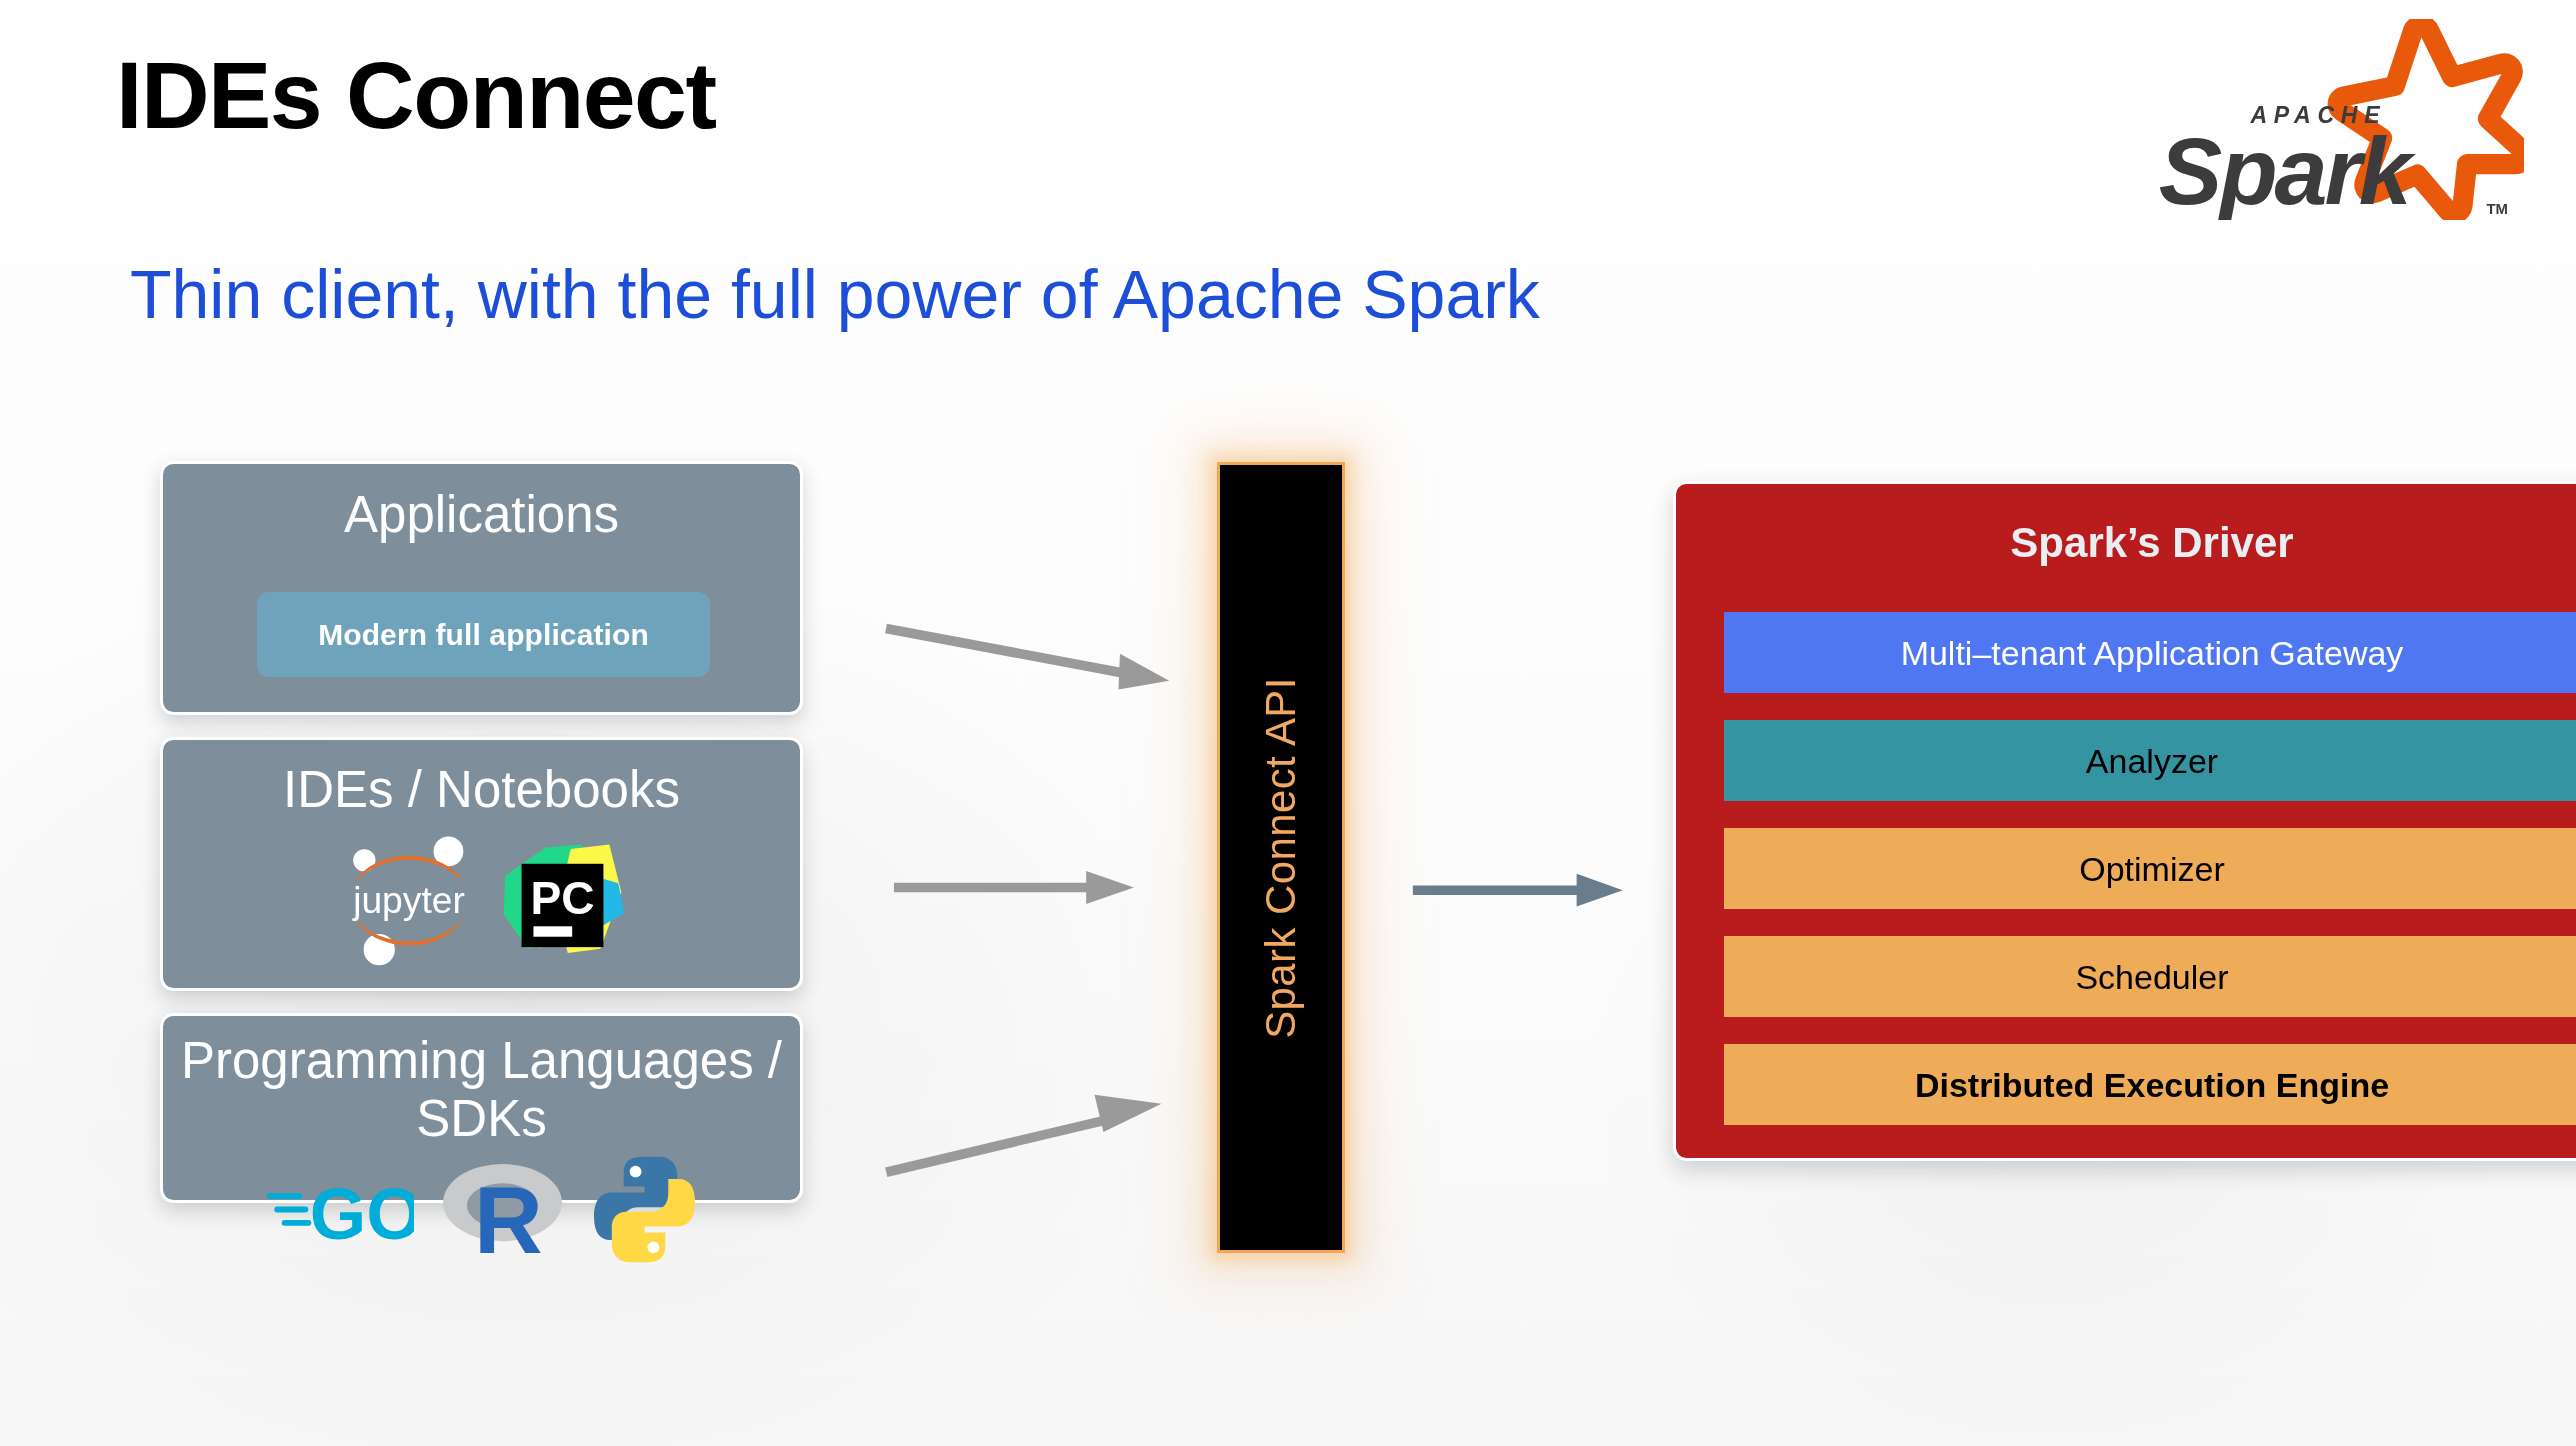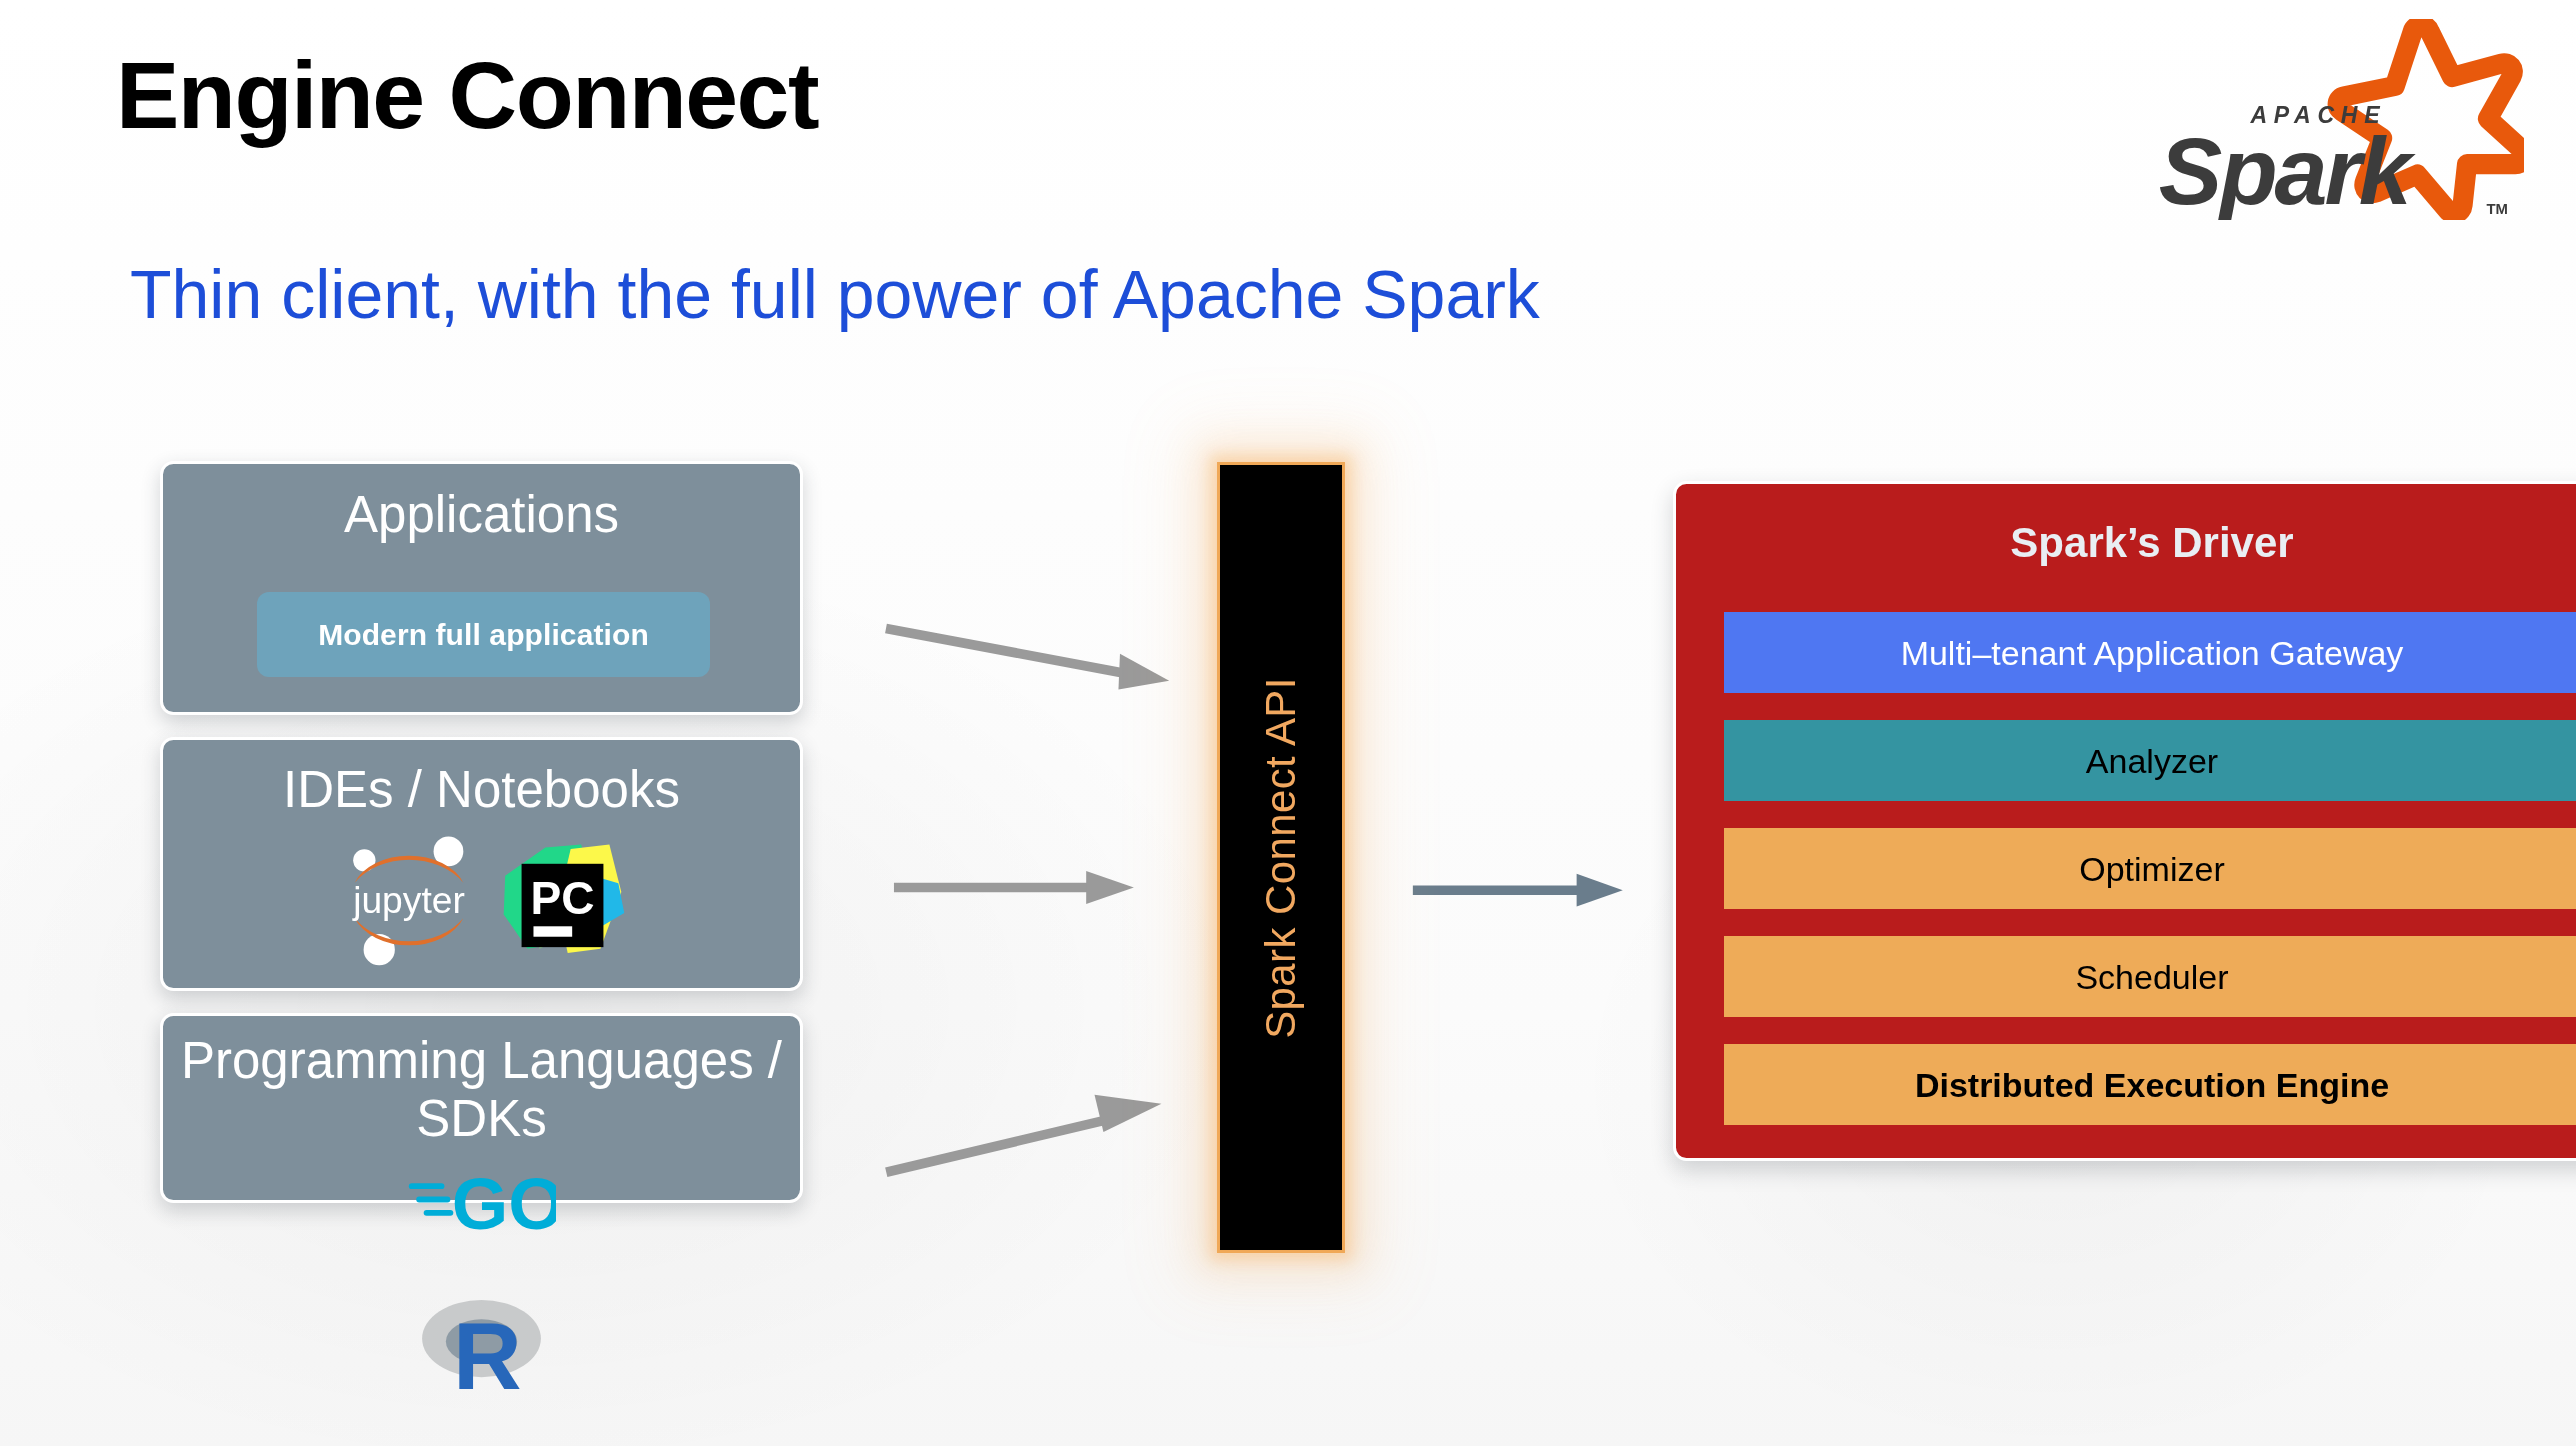--- a/index.html
+++ b/index.html
@@ -112,22 +112,22 @@
 
   #card-langs { left: 160px; top: 1013px; width: 643px; height: 190px; }
   #card-langs .card-title { margin-top: 16.4px; }
   .lang-logos {
     position: absolute;
     left: 0; right: 0;
     top: 139px;
     height: 112px;
     display: flex;
     align-items: center;
-    gap: 50px;
-    flex-direction: column;
+    justify-content: center;
+    gap: 26px;
   }
 
   
   .arrow-svg { position: absolute; pointer-events: none; }
 
   
   .api-bar {
     position: absolute;
     left: 1217px;
     top: 462px;
@@ -197,21 +197,21 @@
   .driver-row.gateway { background: #4f77f2; color: #ffffff; font-weight: 400; }
   .driver-row.analyzer { background: #3494a1; color: #000000; font-weight: 400; }
   .driver-row.orange  { background: #eeab58; color: #000000; font-weight: 400; }
   .driver-row.bold    { font-weight: 700; }
 </style>
 </head>
 <body>
 
 <div class="bg-wash"></div>
 
-<div class="page-title">Engine Connect</div>
+<div class="page-title">IDEs Connect</div>
 <div class="page-subtitle">Thin client, with the full power of Apache Spark</div>
 
 <div class="spark-logo">
   <svg viewBox="0 0 500 270" width="373" height="201" xmlns="http://www.w3.org/2000/svg">
 
     <g>
       <path d="M352 14 C358 6 370 7 374 17 L404 78 L470 60 C481 57 489 67 484 77 L452 134 L497 175 C505 183 500 195 489 195 L424 195 L418 250 C417 261 405 265 398 257 L357 209 L302 233 C292 237 283 228 287 218 L310 160 L256 124 C247 118 249 106 259 104 L327 90 Z" fill="none" stroke="#e8590c" stroke-width="27" stroke-linejoin="round" stroke-linecap="round"></path>
     </g>
 
     <text x="133" y="140" font-family="Liberation Sans, sans-serif" font-size="31" font-weight="700" font-style="italic" letter-spacing="9" fill="#3c3c3c">APACHE</text>

